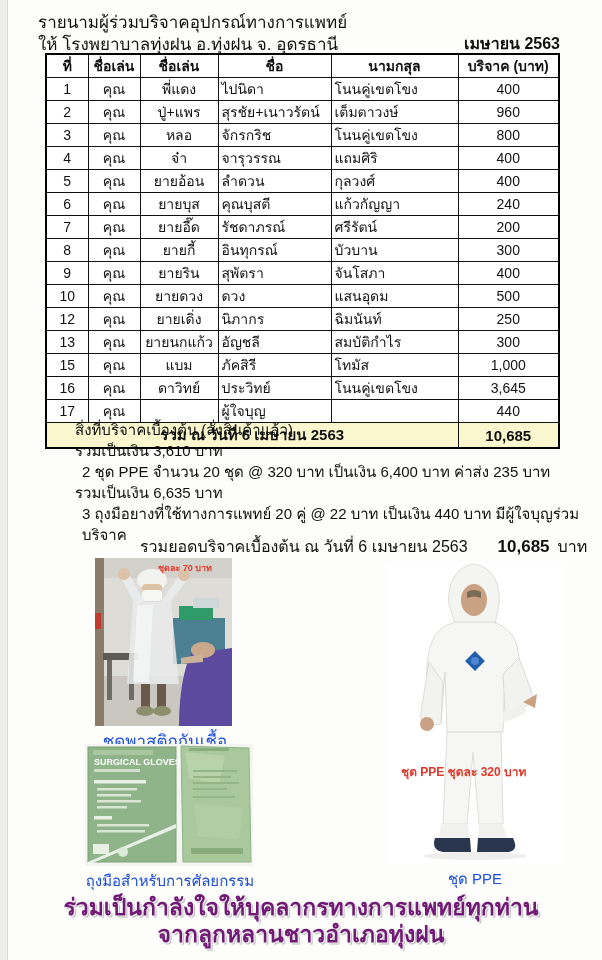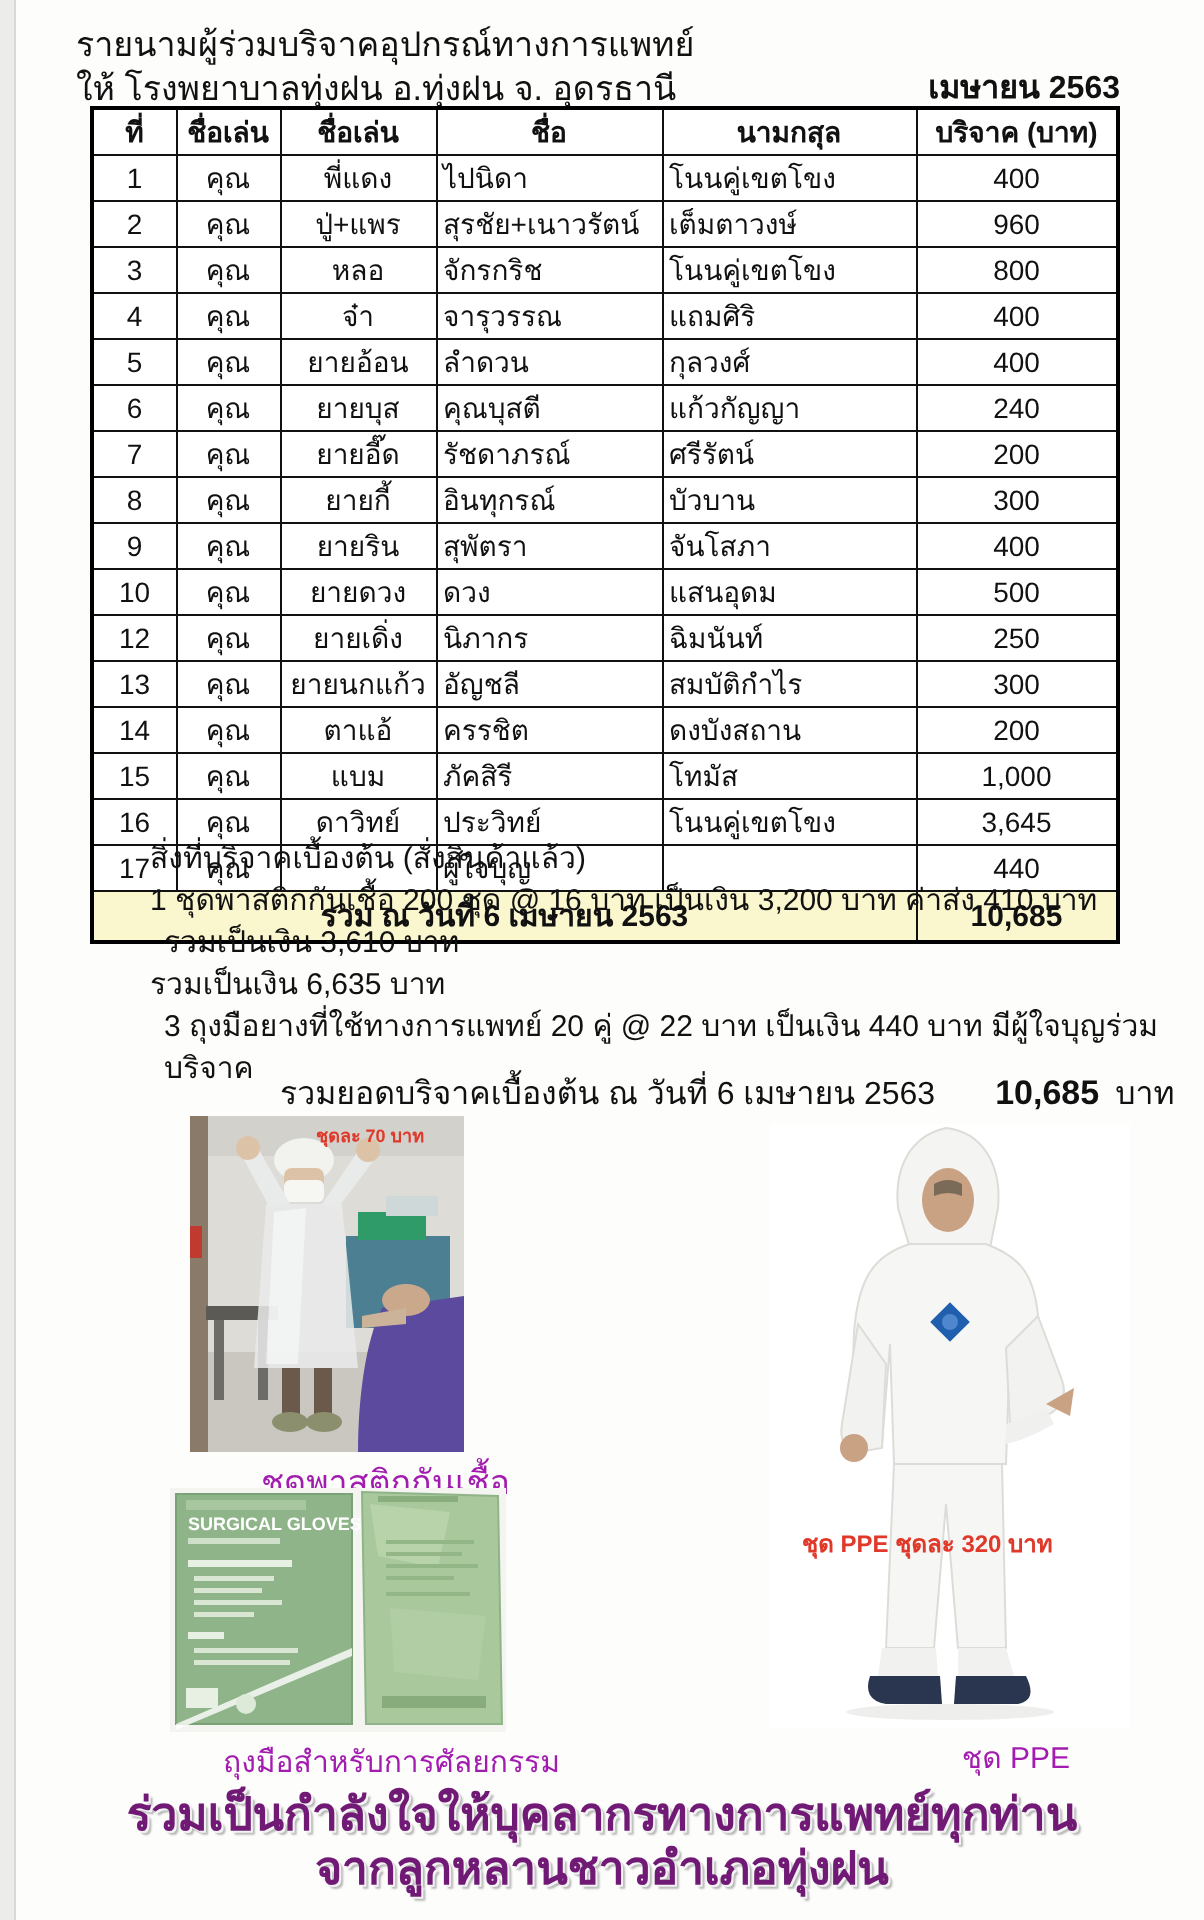--- a/index.html
+++ b/index.html
@@ -40,21 +40,21 @@
 
   .summary-line { position:absolute; left:140px; top:534px; font-size:16px; display:flex; align-items:baseline; }
   .summary-value { font-weight:bold; font-size:17px; margin-left:30px; }
   .summary-unit { margin-left:8px;text-align:center; }
 
   .photo { position:absolute; overflow:hidden; }
   #photo-plastic { left:95px; top:558px; width:152px; height:168px; }
   #photo-ppe     { left:385px; top:562px; width:180px; height:302px; background:#fff; }
   #photo-gloves  { left:85px;  top:744px; width:168px; height:122px; }
 
-  .caption { position:absolute; font-size:16px; text-align:right; color:#a21caf; }
+  .caption { position:absolute; font-size:16px; text-align:center; color:#1d4ed8; }
   #caption-plastic { left:75px;  top:727px; width:180px; font-size:17px; }
   #caption-gloves  { left:60px;  top:869px; width:220px; font-size:15px; }
   #caption-ppe     { left:415px; top:867px; width:120px; font-size:15px; }
 
   .footer-red {
     position:absolute; left:0; top:894px; width:602px; text-align:center;
     color:#701a75; font-weight:bold; font-size:23px; line-height:27px;
     text-shadow:1px 1px 0 #f3f3f3, 2px 2px 1px #b9b9b9;
   }
 </style>
@@ -169,28 +169,20 @@
       </tr>
       <tr>
         <td class="col-no">13</td>
         <td class="col-tit">คุณ</td>
         <td class="col-nick">ยายนกแก้ว</td>
         <td class="col-name">อัญชลี</td>
         <td class="col-sur">สมบัติกำไร</td>
         <td class="col-amt">300</td>
       </tr>
       <tr>
-        <td class="col-no">14</td>
-        <td class="col-tit">คุณ</td>
-        <td class="col-nick">ตาแอ้</td>
-        <td class="col-name">ครรชิต</td>
-        <td class="col-sur">ดงบังสถาน</td>
-        <td class="col-amt">200</td>
-      </tr>
-      <tr>
         <td class="col-no">15</td>
         <td class="col-tit">คุณ</td>
         <td class="col-nick">แบม</td>
         <td class="col-name">ภัคสิรี</td>
         <td class="col-sur">โทมัส</td>
         <td class="col-amt">1,000</td>
       </tr>
       <tr>
         <td class="col-no">16</td>
         <td class="col-tit">คุณ</td>
@@ -211,22 +203,22 @@
   <tfoot>
     <tr class="total-row">
       <td class="total-label" colspan="5">รวม ณ วันที่ 6 เมษายน 2563</td>
       <td class="total-value col-amt">10,685</td>
     </tr>
   </tfoot>
 </table>
 
 <div class="notes">
   <div class="notes-heading">สิ่งที่บริจาคเบื้องต้น (สั่งสินค้าแล้ว)</div>
-  <div class="note-line">1 ชุดพาสติกกันเชื้อ 200 ชุด @ 16 บาท เป็นเงิน 3,200 บาท ค่าส่ง 410 บาท</div>
   <div class="note-line">รวมเป็นเงิน 3,610 บาท</div>
+  <div class="note-line">2 ชุด PPE จำนวน 20 ชุด @ 320 บาท เป็นเงิน 6,400 บาท ค่าส่ง 235 บาท</div>
   <div class="note-line">รวมเป็นเงิน 6,635 บาท</div>
   <div class="note-line">3 ถุงมือยางที่ใช้ทางการแพทย์ 20 คู่ @ 22 บาท เป็นเงิน 440 บาท มีผู้ใจบุญร่วมบริจาค</div>
 </div>
 
 <div class="summary-line">
   <span>รวมยอดบริจาคเบื้องต้น ณ วันที่ 6 เมษายน 2563</span>
   <span class="summary-value">10,685</span>
   <span class="summary-unit">บาท</span>
 </div>
 

